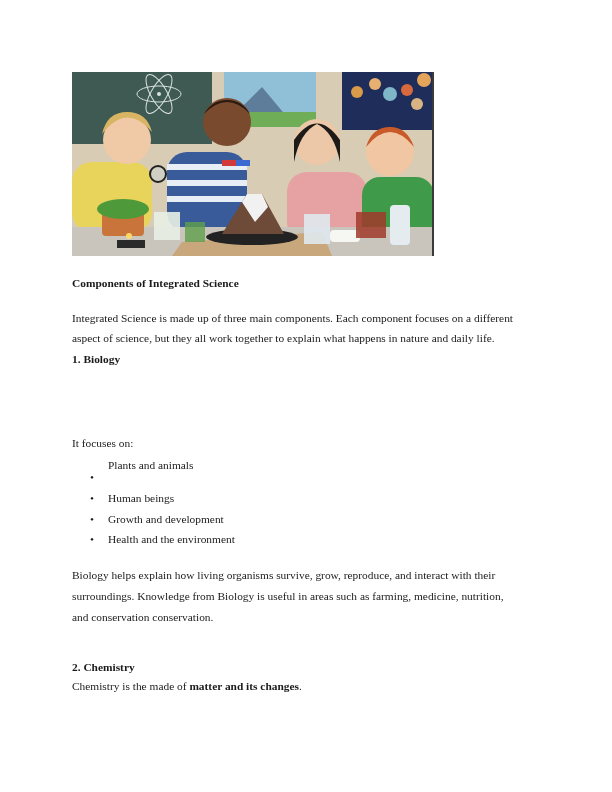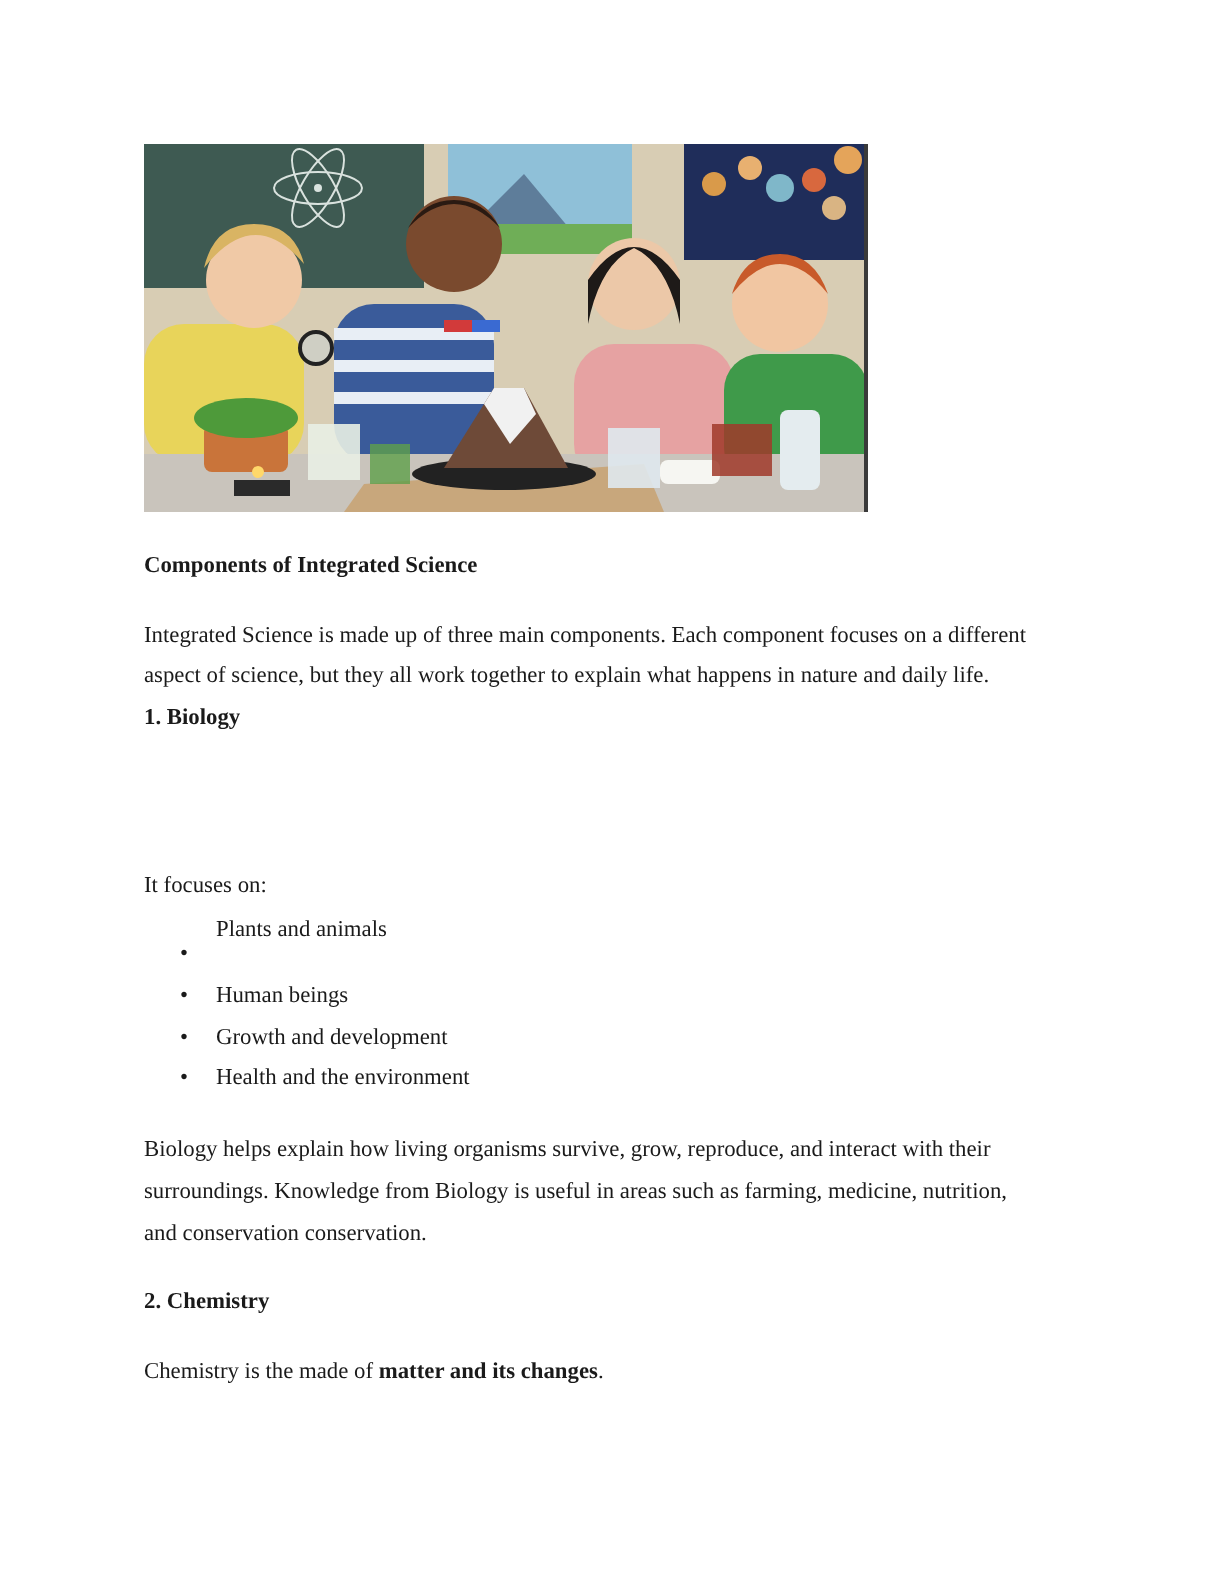--- a/index.html
+++ b/index.html
@@ -106,17 +106,17 @@
     <span class="bullet" style="top:512px;">•</span>
     <span class="bullet-text" style="top:512px;">Growth and development</span>
     <span class="bullet" style="top:532px;">•</span>
     <span class="bullet-text" style="top:532px;">Health and the environment</span>
   </div>
 
   <div class="t" style="top:589px;">surroundings. Knowledge from Biology is useful in areas such as farming, medicine, nutrition,</div>
   <div class="t" style="top:568px;">Biology helps explain how living organisms survive, grow, reproduce, and interact with their</div>
   <div class="t" style="top:610px;">and conservation conservation.</div>
 
-  <div class="t b" style="top:644px;font-family:Liberation Serif, serif;">2. Chemistry</div>
+  <div class="t b" style="top:660px;font-family:Liberation Serif, serif;">2. Chemistry</div>
 
   <div class="t" style="top:679px;"><span>Chemistry is the made of </span><span class="b">matter and its changes</span><span>.</span></div>
 
 </div>
 
 </body></html>

